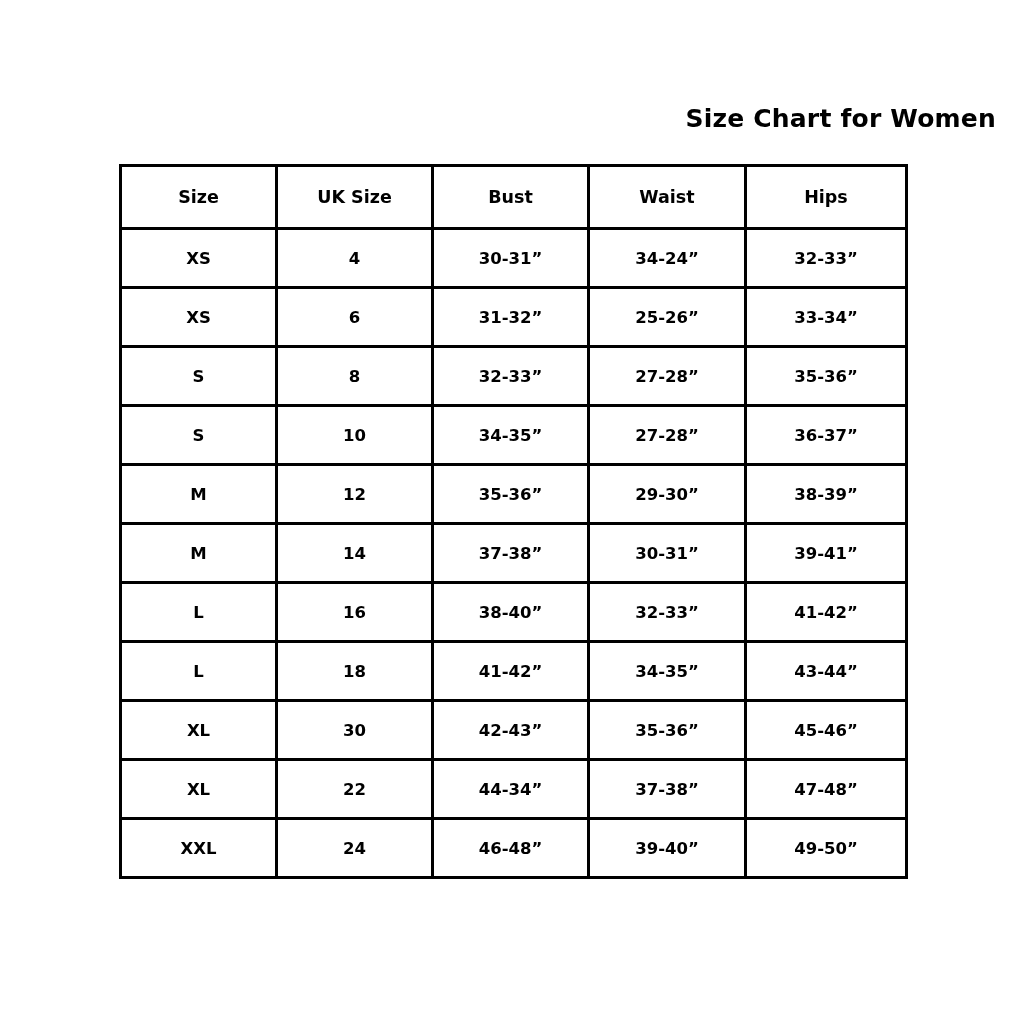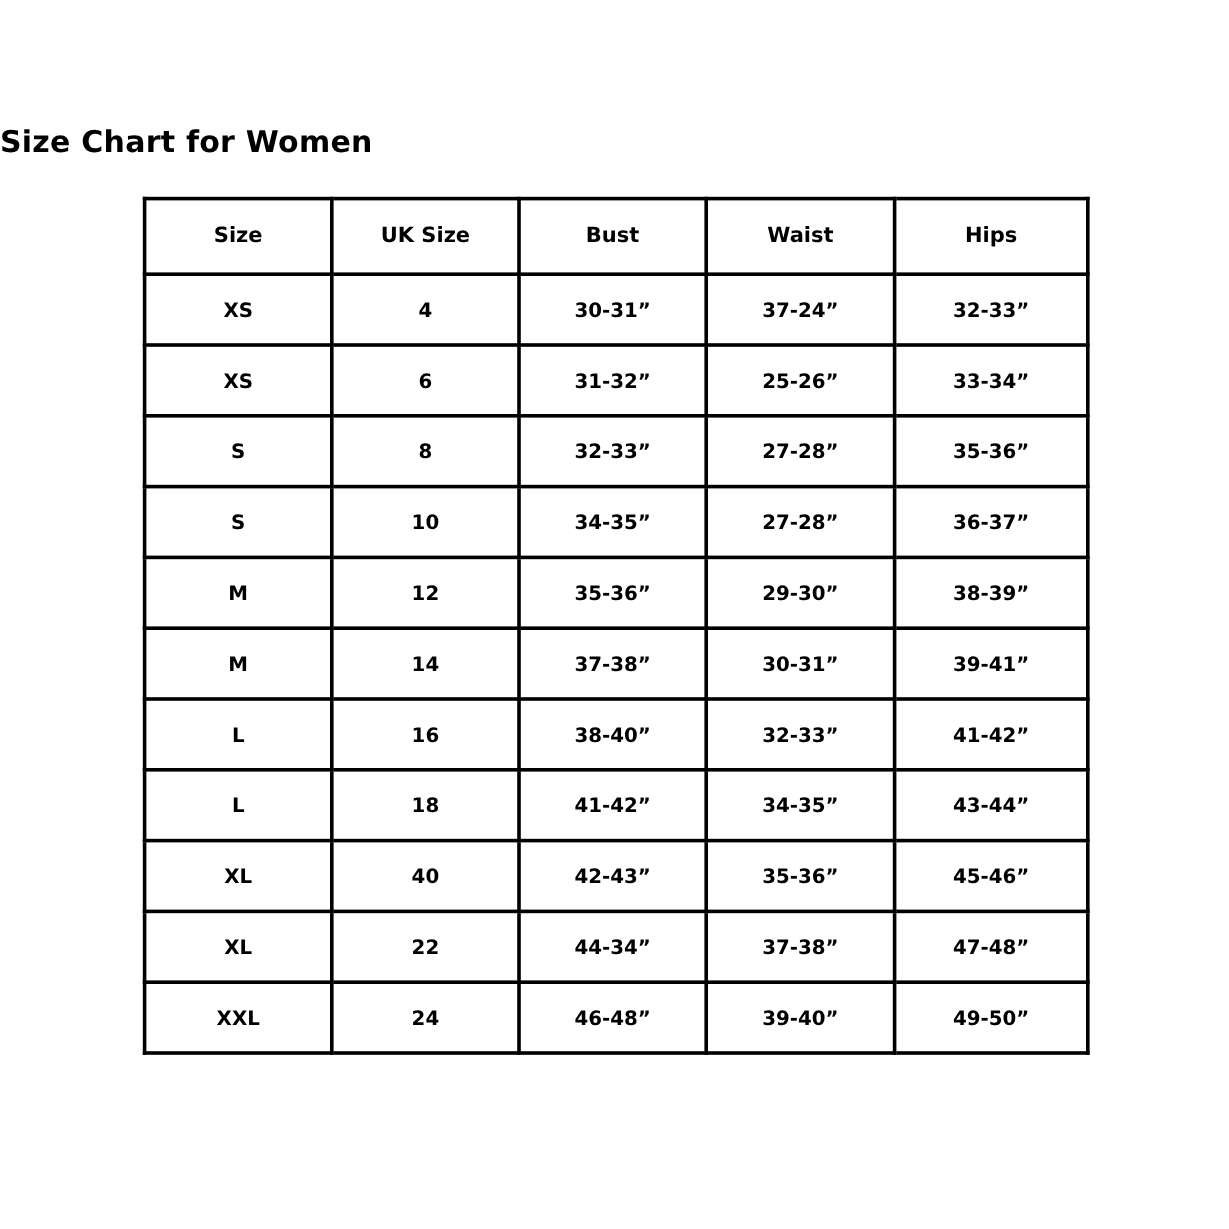--- a/index.html
+++ b/index.html
@@ -18,21 +18,21 @@
     position: relative;
     width: 1024px;
     height: 1024px;
     box-sizing: border-box;
   }
   .chart-title {
     position: absolute;
     left: 0;
     top: 104px;
     width: 996px;
-    text-align: left;
+    text-align: right;
     font-size: 25px;
     font-weight: bold;
     letter-spacing: 0.2px;
   }
   .table-wrap {
     position: absolute;
     left: 119px;
     top: 164px;
     width: 824px;
   }
@@ -84,21 +84,21 @@
           <th>Bust</th>
           <th>Waist</th>
           <th>Hips</th>
         </tr>
       </thead>
       <tbody>
         <tr>
           <td>XS</td>
           <td>4</td>
           <td>30-31”</td>
-          <td>37-24”</td>
+          <td>34-24”</td>
           <td>32-33”</td>
         </tr>
         <tr>
           <td>XS</td>
           <td>6</td>
           <td>31-32”</td>
           <td>25-26”</td>
           <td>33-34”</td>
         </tr>
         <tr>
@@ -138,21 +138,21 @@
         </tr>
         <tr>
           <td>L</td>
           <td>18</td>
           <td>41-42”</td>
           <td>34-35”</td>
           <td>43-44”</td>
         </tr>
         <tr>
           <td>XL</td>
-          <td>40</td>
+          <td>30</td>
           <td>42-43”</td>
           <td>35-36”</td>
           <td>45-46”</td>
         </tr>
         <tr>
           <td>XL</td>
           <td>22</td>
           <td>44-34”</td>
           <td>37-38”</td>
           <td>47-48”</td>

